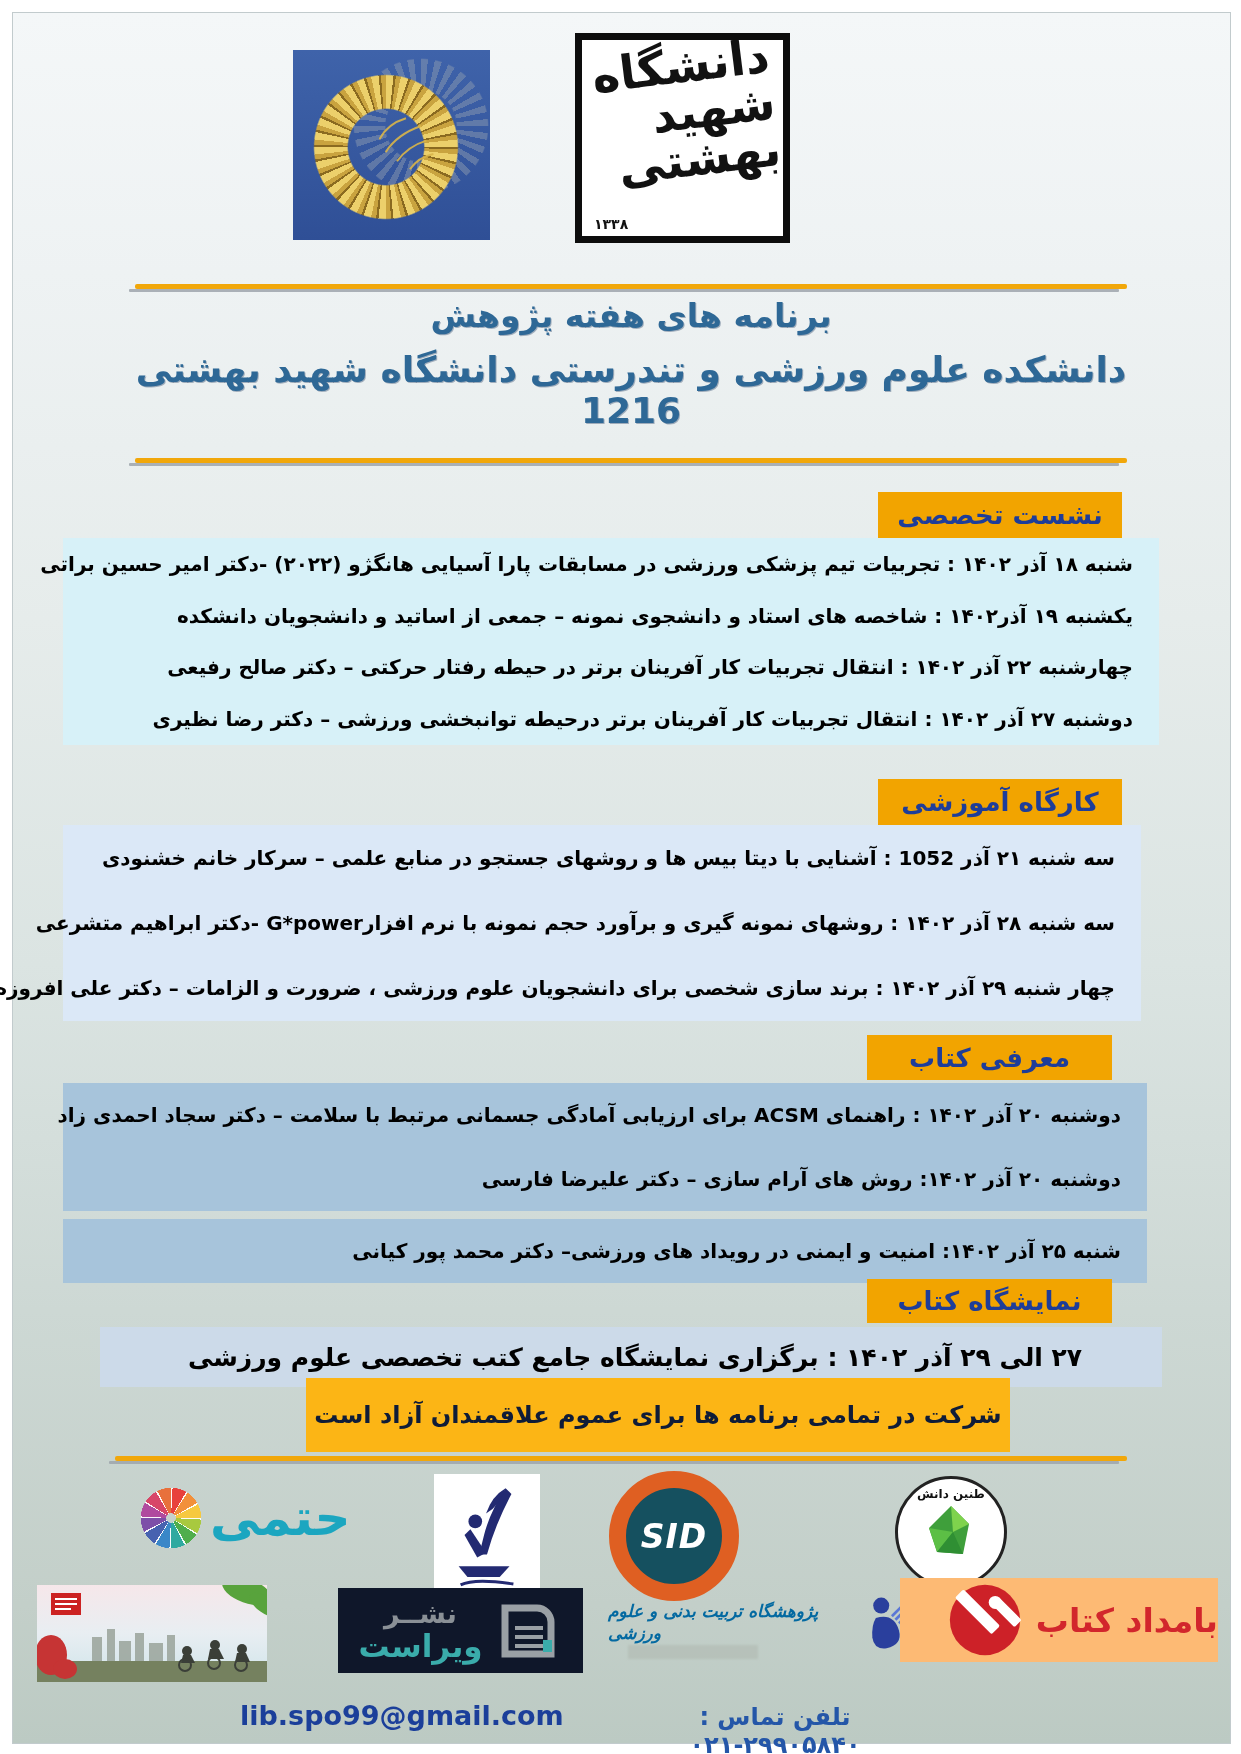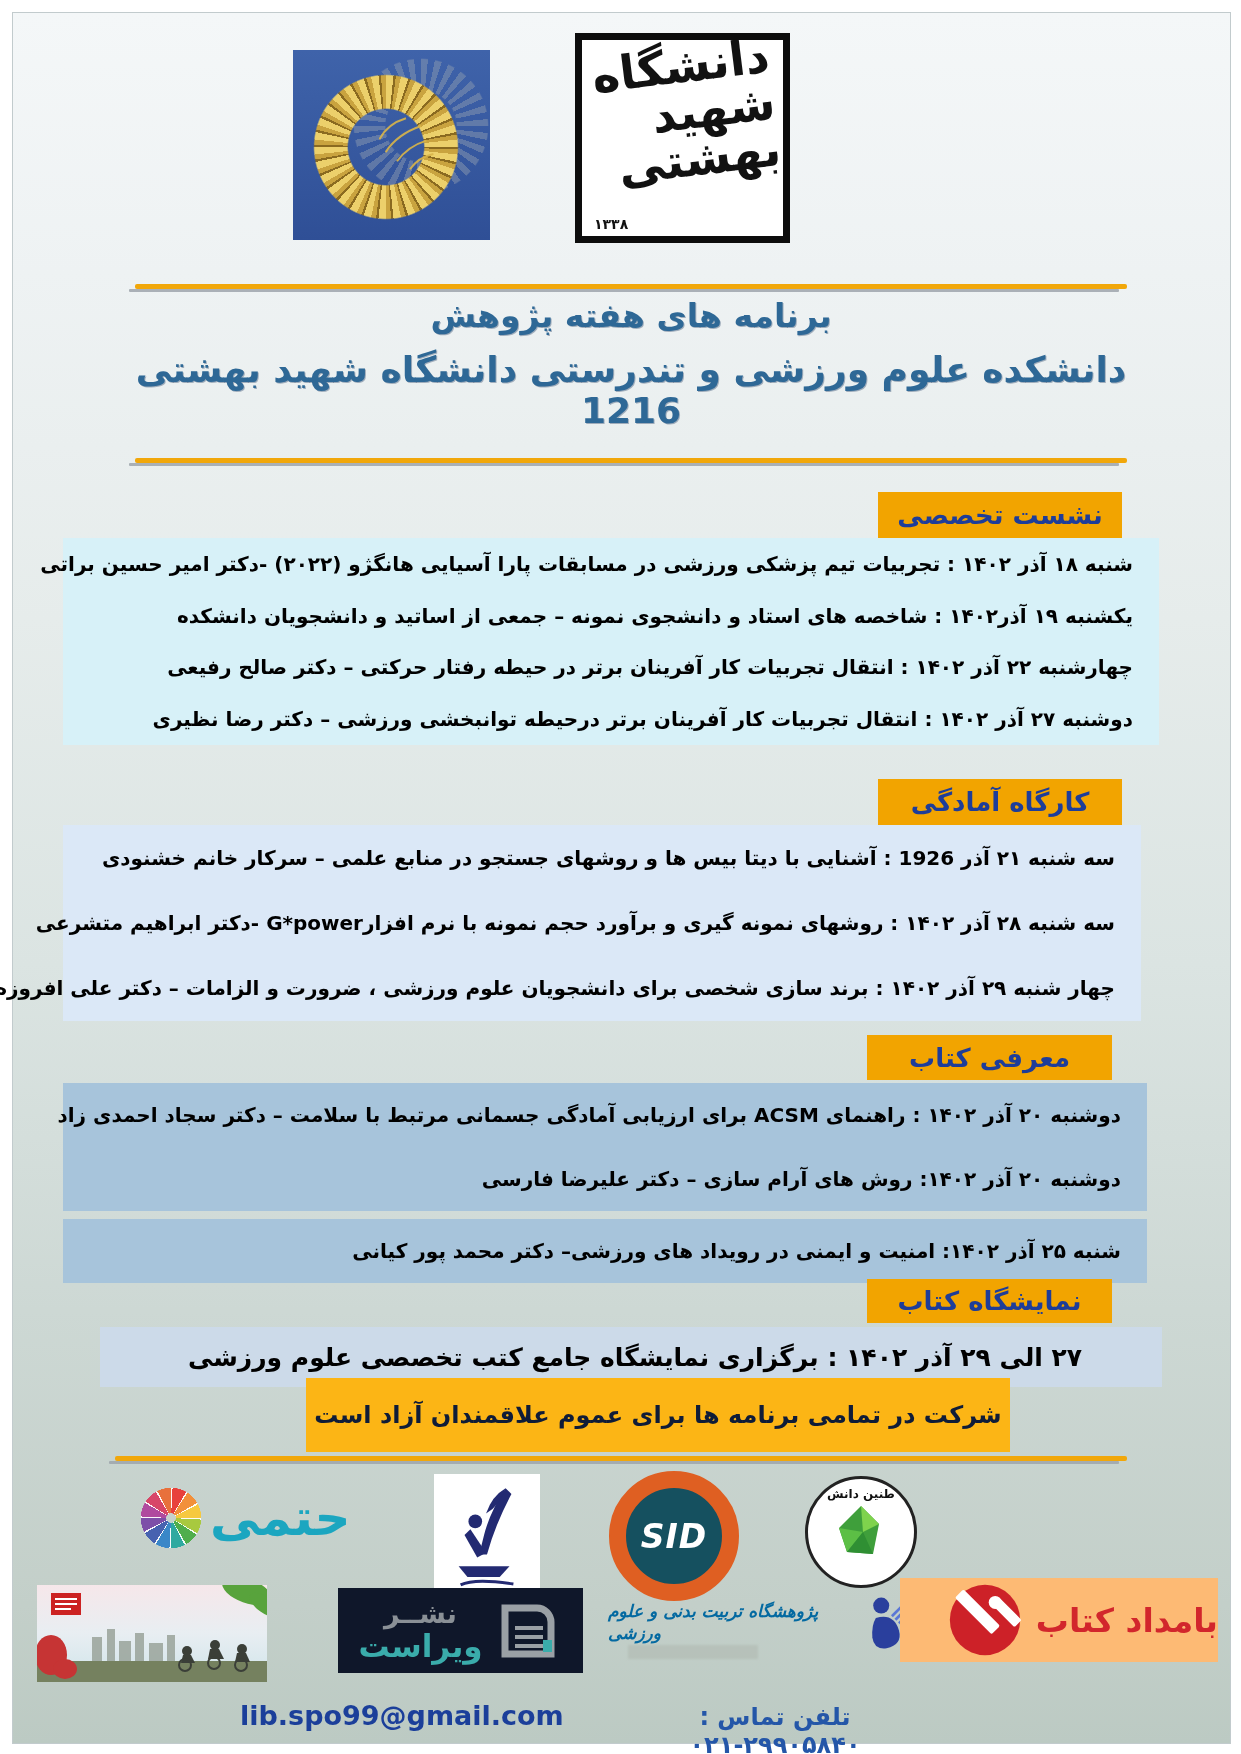--- a/index.html
+++ b/index.html
@@ -65,21 +65,21 @@
      background:repeating-conic-gradient(rgba(255,255,255,.95) 0 3deg,transparent 3deg 30deg),
        conic-gradient(#e8413c 0 30deg,#f2903a 0 60deg,#f6c93f 0 90deg,#a8c93f 0 120deg,#4fae4c 0 150deg,#2fa9a0 0 180deg,#3a87c8 0 210deg,#4762b0 0 240deg,#7d4fa8 0 270deg,#b04a9e 0 300deg,#d84668 0 330deg,#e8713c 0 360deg);
      -webkit-mask:radial-gradient(closest-side,transparent 15%,#000 16% 97%,transparent 98%);
              mask:radial-gradient(closest-side,transparent 15%,#000 16% 97%,transparent 98%);}
   .hatmi-text{font-size:50px;font-weight:bold;color:#1ba6c0;direction:rtl;line-height:60px;}
 
   .quill-box{left:434px;top:1474px;width:106px;height:128px;background:#fff;display:flex;align-items:center;justify-content:center;}
   .sid{left:608px;top:1468px;width:132px;height:136px;display:flex;align-items:center;justify-content:center;}
   .sid-circle{width:96px;height:96px;border-radius:50%;border:17px solid #df5f22;background:#15505f;display:flex;align-items:center;justify-content:center;}
   .sid-text{color:#fff;font-weight:bold;font-style:italic;font-size:33px;letter-spacing:1px;}
-  .tanin{left:805px;top:1476px;width:112px;height:112px;background:#fff;border:3px solid #222;border-radius:50%;box-sizing:border-box;
+  .tanin{left:895px;top:1476px;width:112px;height:112px;background:#fff;border:3px solid #222;border-radius:50%;box-sizing:border-box;
          display:flex;flex-direction:column;align-items:center;justify-content:flex-start;padding-top:8px;}
   .tanin-title{font-size:12px;font-weight:bold;color:#111;direction:rtl;}
 
   .landscape{left:37px;top:1585px;width:230px;height:97px;overflow:hidden;}
   .virast{left:338px;top:1588px;width:245px;height:85px;background:#0f172a;display:flex;align-items:center;justify-content:center;gap:10px;}
   .virast-words{text-align:center;direction:rtl;}
   .virast-l1{font-size:27px;font-weight:bold;color:#8a9096;line-height:30px;}
   .virast-l2{font-size:31px;font-weight:bold;color:#3aacab;line-height:34px;}
 
   .institute{left:608px;top:1583px;width:308px;height:78px;display:flex;align-items:center;justify-content:flex-end;gap:6px;}
@@ -125,23 +125,23 @@
 <div class="abs divider div2"></div>
 
 <div class="abs sec-head h1">نشست تخصصی</div>
 <div class="abs sec-box b1">
   <div class="row">شنبه ۱۸ آذر ۱۴۰۲ : تجربیات تیم پزشکی ورزشی در مسابقات پارا آسیایی هانگژو (۲۰۲۲) -دکتر امیر حسین براتی</div>
   <div class="row">یکشنبه ۱۹ آذر۱۴۰۲ : شاخصه های استاد و دانشجوی نمونه – جمعی از اساتید  و دانشجویان دانشکده</div>
   <div class="row">چهارشنبه ۲۲ آذر ۱۴۰۲ :  انتقال تجربیات کار آفرینان برتر در حیطه رفتار حرکتی – دکتر صالح رفیعی</div>
   <div class="row">دوشنبه ۲۷ آذر ۱۴۰۲ : انتقال تجربیات کار آفرینان برتر درحیطه توانبخشی ورزشی – دکتر رضا نظیری</div>
 </div>
 
-<div class="abs sec-head h2">کارگاه آمادگی</div>
+<div class="abs sec-head h2">کارگاه آموزشی</div>
 <div class="abs sec-box b2">
-  <div class="row">سه شنبه ۲۱ آذر 1926 : آشنایی با دیتا بیس ها و روشهای جستجو در منابع علمی – سرکار خانم خشنودی</div>
+  <div class="row">سه شنبه ۲۱ آذر 1052 : آشنایی با دیتا بیس ها و روشهای جستجو در منابع علمی – سرکار خانم خشنودی</div>
   <div class="row">سه شنبه ۲۸ آذر ۱۴۰۲ : روشهای نمونه گیری و برآورد حجم نمونه با نرم افزارG*power -دکتر ابراهیم متشرعی</div>
   <div class="row">چهار شنبه ۲۹ آذر ۱۴۰۲ :  برند سازی شخصی برای دانشجویان علوم ورزشی ، ضرورت و الزامات – دکتر علی افروزه</div>
 </div>
 
 <div class="abs sec-head h3">معرفی  کتاب</div>
 <div class="abs sec-box b3a">
   <div class="row">دوشنبه ۲۰ آذر ۱۴۰۲ : راهنمای ACSM  برای ارزیابی آمادگی جسمانی مرتبط با سلامت – دکتر سجاد احمدی زاد</div>
   <div class="row">دوشنبه ۲۰ آذر ۱۴۰۲:  روش های آرام سازی – دکتر علیرضا فارسی</div>
 </div>
 <div class="abs sec-box b3b">

